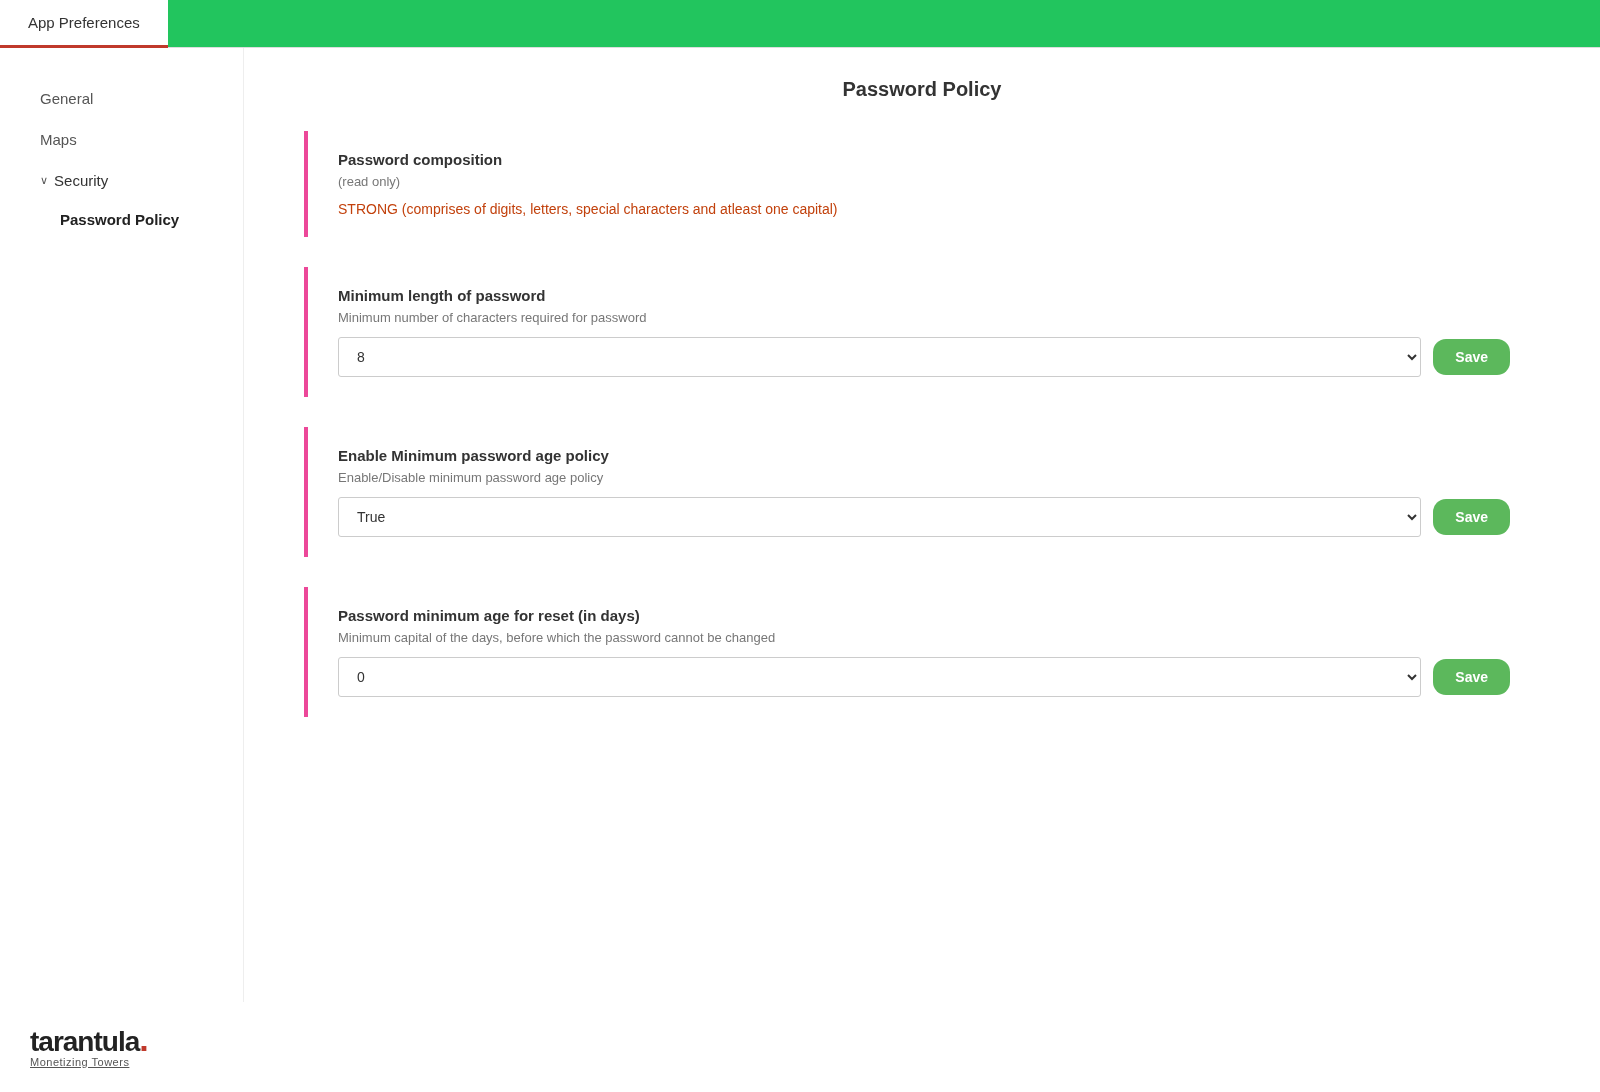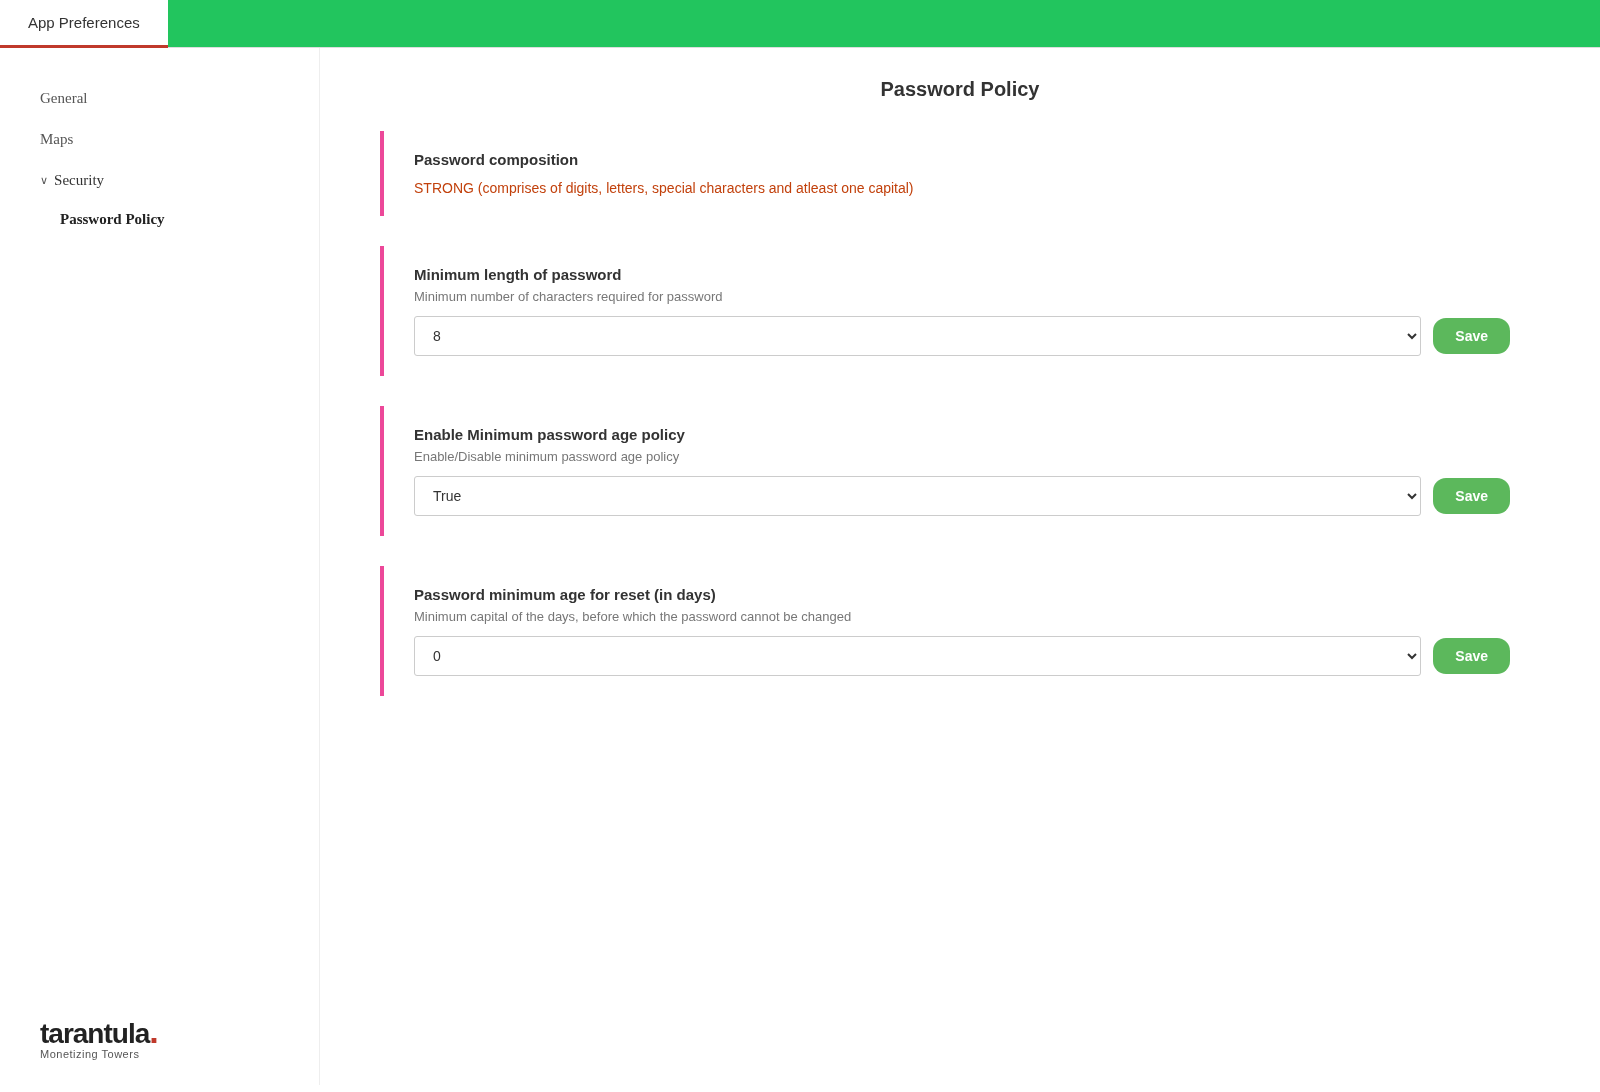--- a/index.html
+++ b/index.html
@@ -28,25 +28,24 @@
     }
 
     
     .main-layout {
       display: flex;
       min-height: calc(100vh - 55px);
     }
 
     
     .sidebar {
-      width: 320px;
+      width: 244px;
       padding: 30px 0;
       border-right: 1px solid #eee;
       flex-shrink: 0;
-      font-family: Liberation Serif, serif;
     }
     .sidebar-item {
       padding: 12px 40px;
       color: #555;
       font-size: 15px;
       cursor: pointer;
     }
     .sidebar-item.expandable {
       display: flex;
       align-items: center;
@@ -129,42 +128,43 @@
       font-size: 14px;
       font-weight: bold;
       border-radius: 13px;
       cursor: pointer;
       white-space: nowrap;
     }
 
     
     .footer {
       position: fixed;
-      bottom: 12px;
+      bottom: 4px;
       left: 0;
       width: 300px;
-      padding: 20px 40px;
+      padding: 20px 30px;
       background: #fff;
     }
     .logo-text {
       font-size: 28px;
       font-weight: bold;
       color: #222;
       letter-spacing: -1px;
     }
     .logo-dot {
       color: #c0392b;
       font-size: 34px;
       line-height: 1;
     }
     .logo-sub {
       font-size: 11px;
       color: #555;
       margin-top: -2px;
       letter-spacing: 0.5px;
+      text-decoration: underline;
     }
   </style>
 </head>
 <body>
 
 <div class="header">
   <div class="header-tab">App Preferences</div>
 </div>
 
 <div class="main-layout">
@@ -187,20 +187,21 @@
     <div class="sidebar-subitem">Password Policy</div>
 
   </div>
 
   <div class="content">
 
     <div class="page-title">Password Policy</div>
 
     <div class="section">
       <div class="section-title">Password composition</div>
+      <div class="section-subtitle">(read only)</div>
       <div class="section-value">STRONG (comprises of digits, letters, special characters and atleast one capital)</div>
     </div>
 
     <div class="section">
       <div class="section-title">Minimum length of password</div>
       <div class="section-subtitle">Minimum number of characters required for password</div>
       <div class="form-row">
         <select class="form-select">
           <option value="6">6</option>
           <option value="7">7</option>

